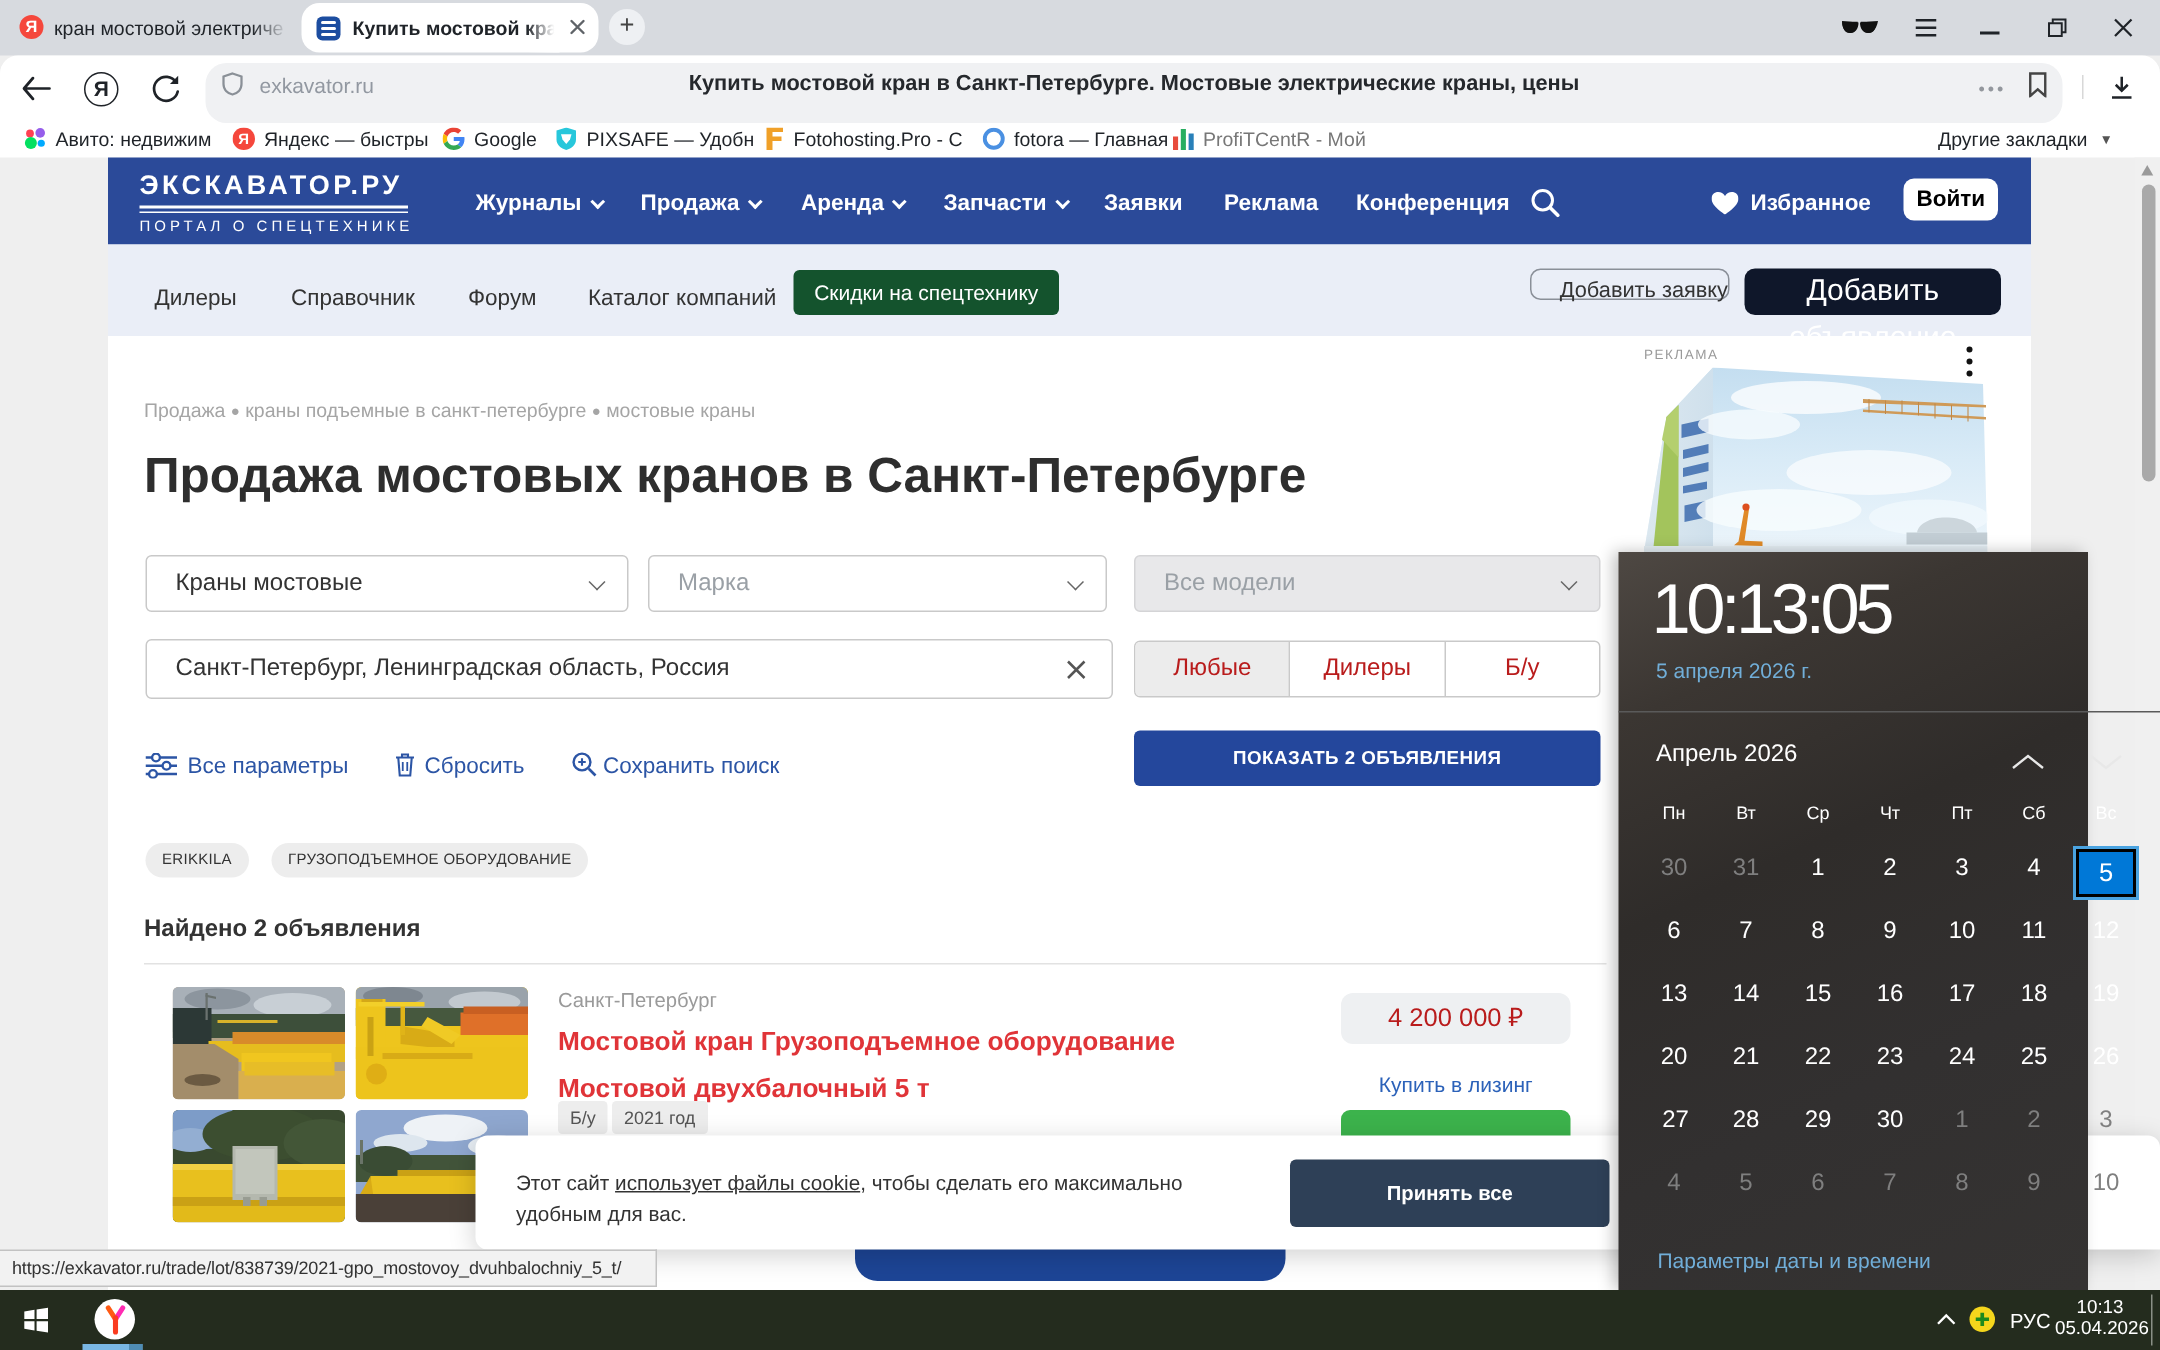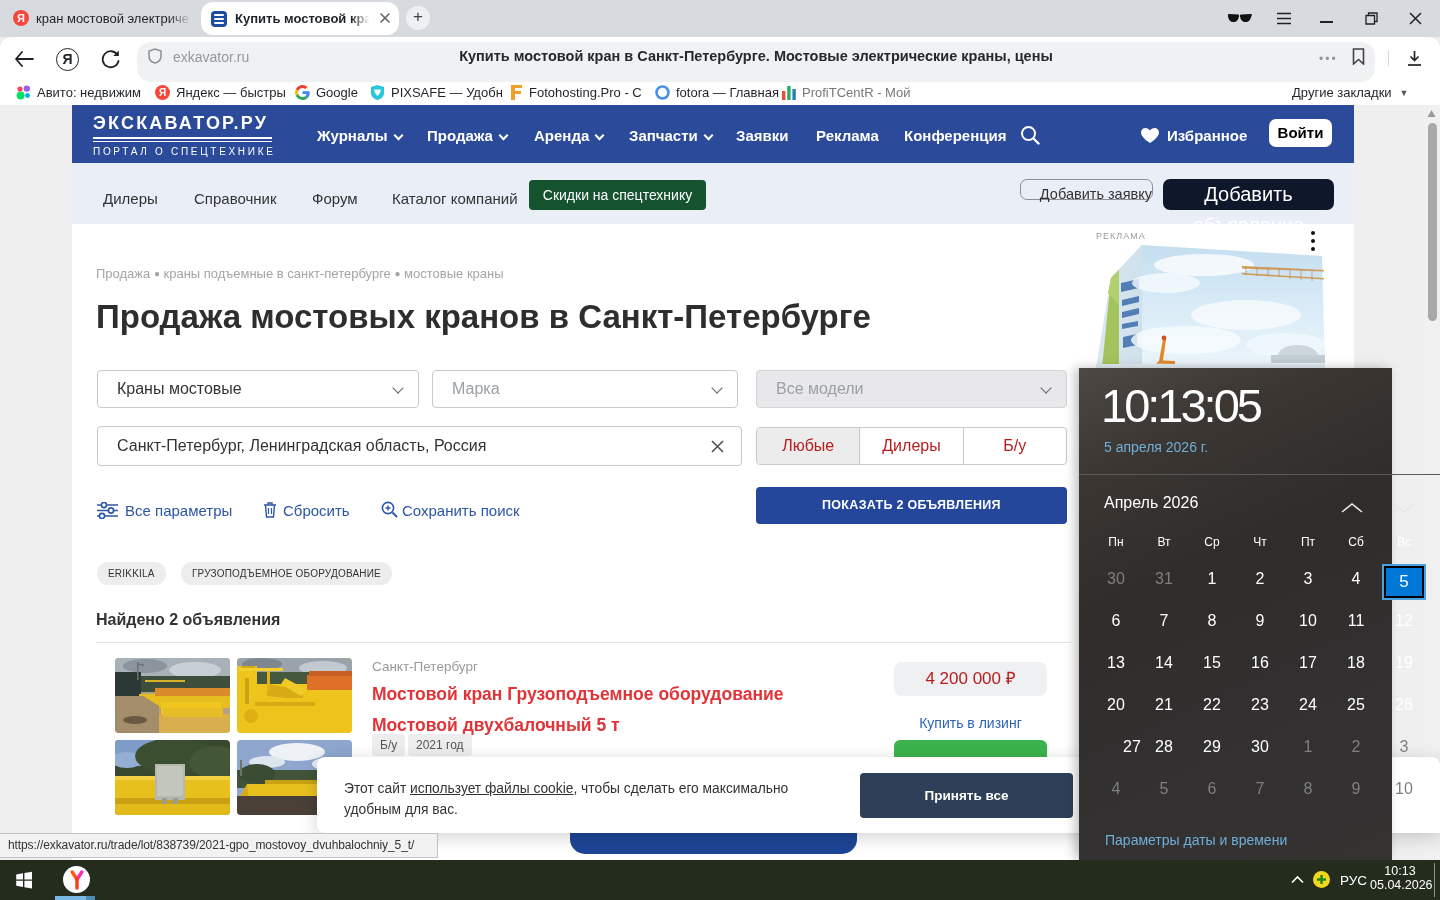--- a/index.html
+++ b/index.html
@@ -417,21 +417,21 @@
  <div class="cal" style="left:205px;top:286px;font-size:16px;color:#fff;">17</div>
  <div class="cal" style="left:253px;top:286px;font-size:16px;color:#fff;">18</div>
  <div class="cal" style="left:301px;top:286px;font-size:16px;color:#fff;">19</div>
  <div class="cal" style="left:13px;top:328px;font-size:16px;color:#fff;">20</div>
  <div class="cal" style="left:61px;top:328px;font-size:16px;color:#fff;">21</div>
  <div class="cal" style="left:109px;top:328px;font-size:16px;color:#fff;">22</div>
  <div class="cal" style="left:157px;top:328px;font-size:16px;color:#fff;">23</div>
  <div class="cal" style="left:205px;top:328px;font-size:16px;color:#fff;">24</div>
  <div class="cal" style="left:253px;top:328px;font-size:16px;color:#fff;">25</div>
  <div class="cal" style="left:301px;top:328px;font-size:16px;color:#fff;">26</div>
- <div class="cal" style="left:29px;top:370px;font-size:16px;color:#fff;">27</div>
+ <div class="cal" style="left:14px;top:370px;font-size:16px;color:#fff;">27</div>
  <div class="cal" style="left:61px;top:370px;font-size:16px;color:#fff;">28</div>
  <div class="cal" style="left:109px;top:370px;font-size:16px;color:#fff;">29</div>
  <div class="cal" style="left:157px;top:370px;font-size:16px;color:#fff;">30</div>
  <div class="cal" style="left:205px;top:370px;font-size:16px;color:#7f7f7f;">1</div>
  <div class="cal" style="left:253px;top:370px;font-size:16px;color:#7f7f7f;">2</div>
  <div class="cal" style="left:301px;top:370px;font-size:16px;color:#7f7f7f;">3</div>
  <div class="cal" style="left:13px;top:412px;font-size:16px;color:#7f7f7f;">4</div>
  <div class="cal" style="left:61px;top:412px;font-size:16px;color:#7f7f7f;">5</div>
  <div class="cal" style="left:109px;top:412px;font-size:16px;color:#7f7f7f;">6</div>
  <div class="cal" style="left:157px;top:412px;font-size:16px;color:#7f7f7f;">7</div>

